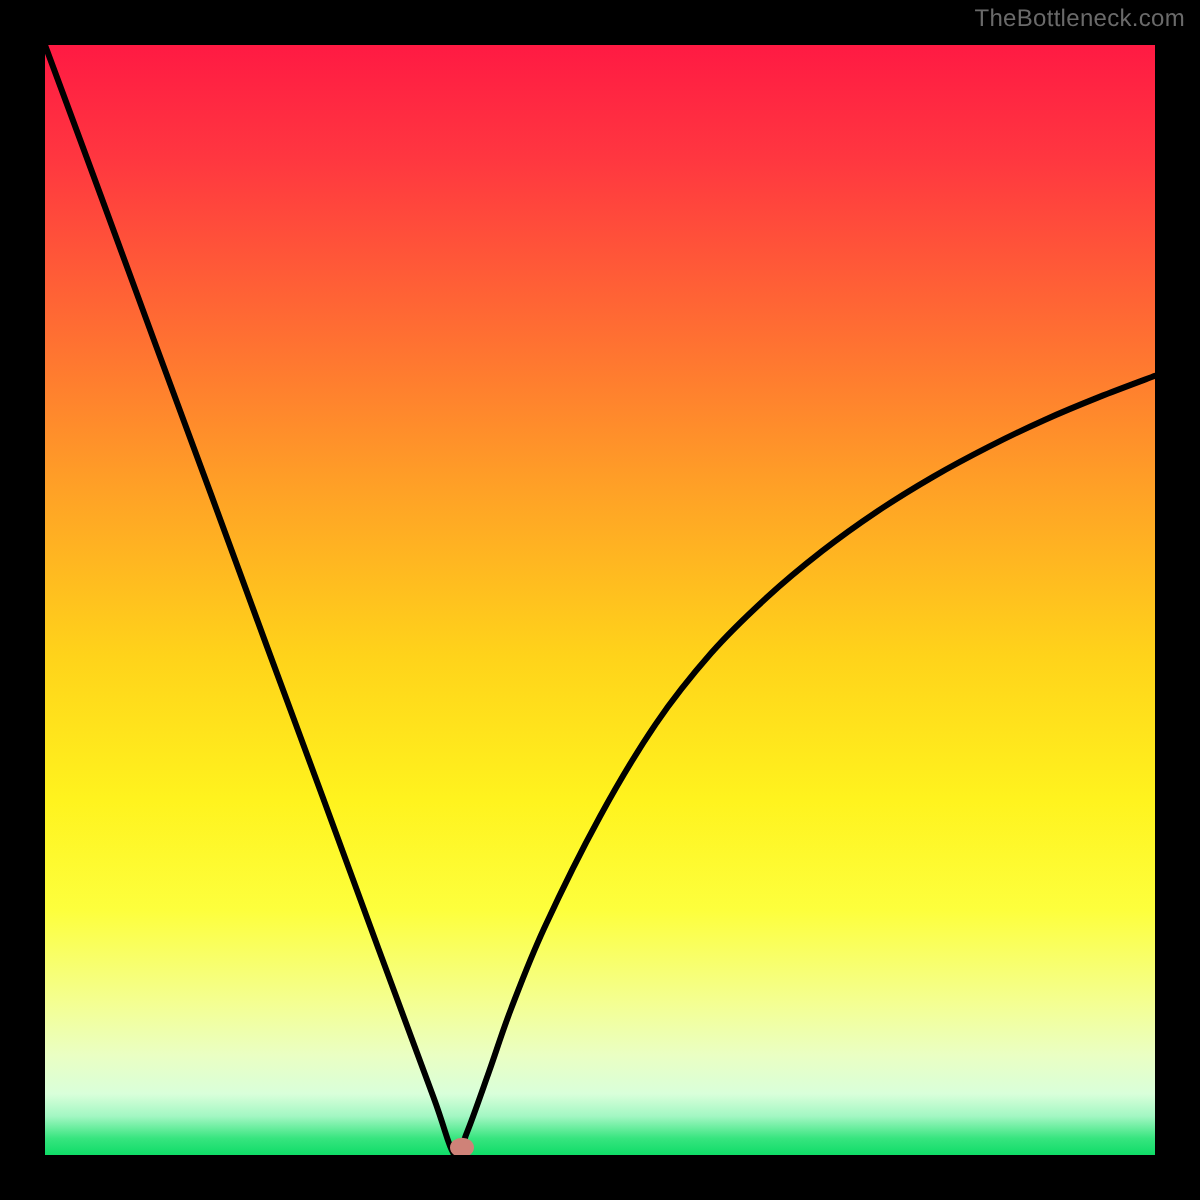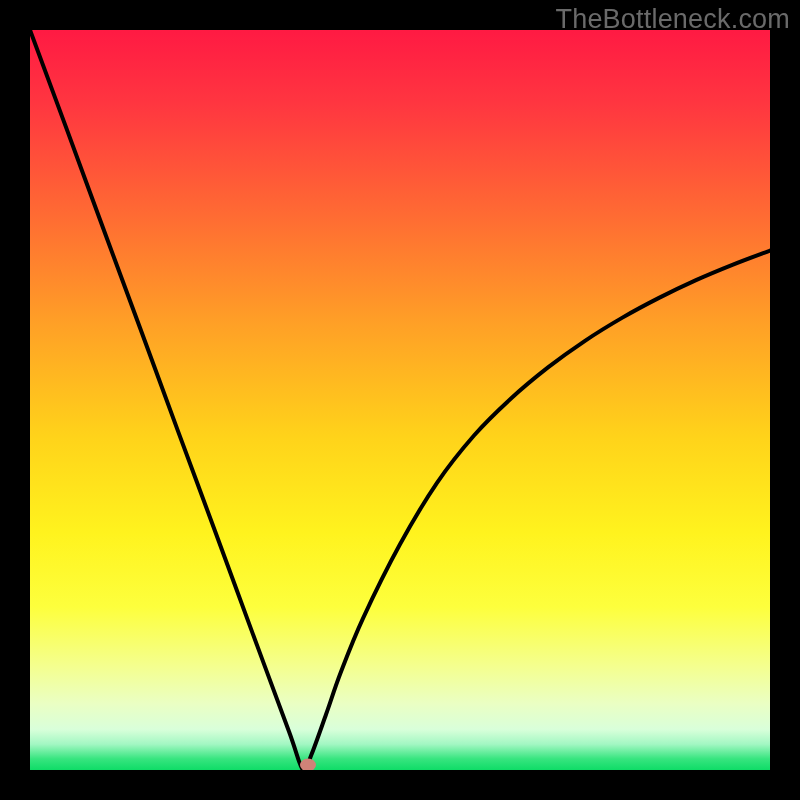--- a/index.html
+++ b/index.html
@@ -48,21 +48,21 @@
     height: 13px;
     border-radius: 50%;
     background: #cf8278;
     transform: translate(-50%, -50%);
   }
   .watermark {
     position: absolute;
     top: 4px;
     right: 10px;
     color: #6a6a6a;
-    font-size: 27px;
+    font-size: 16px;
     font-weight: 500;
     letter-spacing: 0.2px;
   }
 </style>
 </head>
 <body>
 
 <div class="frame">
   <div class="watermark">TheBottleneck.com</div>
 

